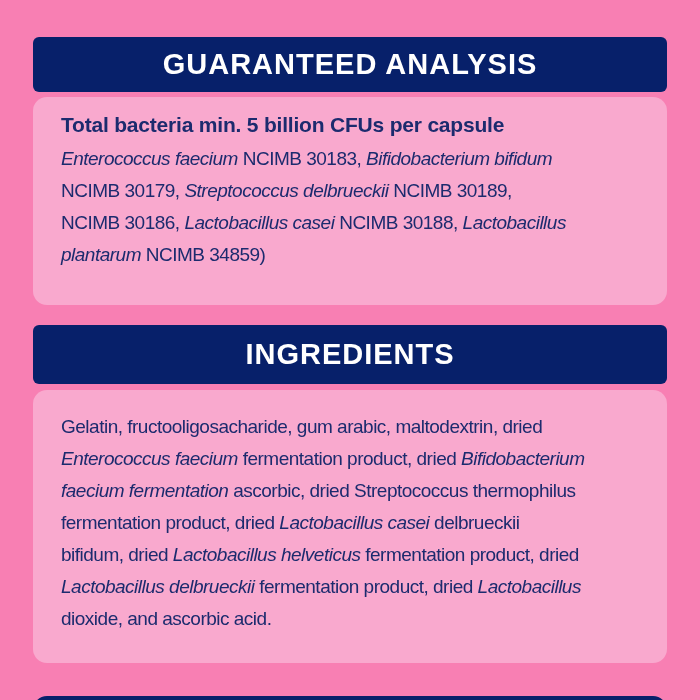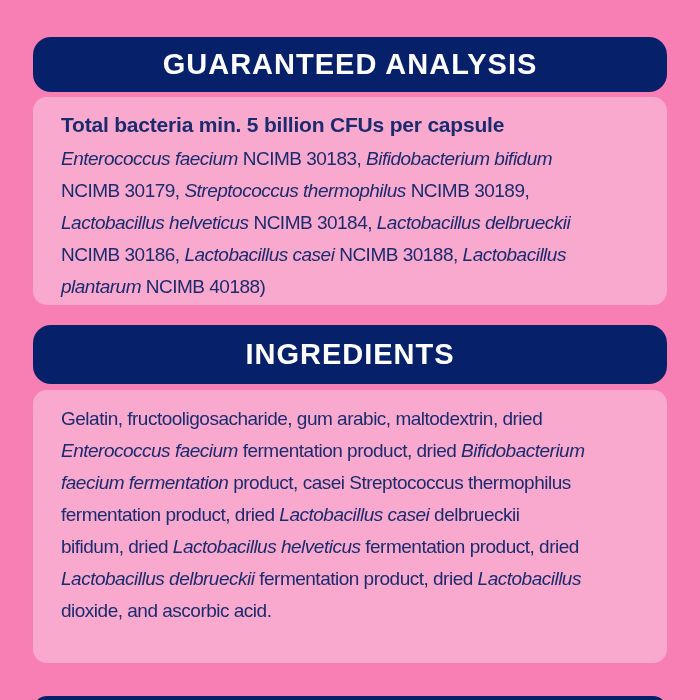--- a/index.html
+++ b/index.html
@@ -14,39 +14,39 @@
   body{
     font-family:"Liberation Sans","DejaVu Sans",sans-serif;
     background:var(--bg);
     position:relative;
     overflow:hidden;
   }
   .page{position:absolute;inset:0;background:var(--bg);}
   .header-bar{
     position:absolute;left:33px;width:634px;
     background:var(--navy);
-    border-radius:18px;
+    border-radius:6px;
     display:flex;align-items:center;justify-content:center;
   }
   .header-bar h2{
     color:var(--white);
     font-size:29px;
     font-weight:700;
     letter-spacing:1px;
   }
   #bar-analysis{top:37px;height:55px;}
   #bar-ingredients{top:325px;height:59px;justify-content:center;}
   .panel{
     position:absolute;left:33px;width:634px;
     background:var(--panel);
     border-radius:14px;
     color:var(--ink);
   }
   #panel-analysis{top:97px;height:208px;padding:14px 28px 4px 28px;}
-  #panel-ingredients{top:390px;height:273px;padding:13px 28px 0 28px;}
+  #panel-ingredients{top:390px;height:273px;padding:21px 28px 0 28px;}
   .bold-line{
     font-size:21px;
     font-weight:700;
     letter-spacing:-0.2px;
     line-height:27px;
     margin-bottom:5px;
     white-space:nowrap;
   }
   .rich .line{
     font-size:19px;
@@ -68,36 +68,35 @@
 <div class="page">
 
   <div class="header-bar" id="bar-analysis">
     <h2>GUARANTEED ANALYSIS</h2>
   </div>
 
   <div class="panel" id="panel-analysis">
     <p class="bold-line">Total bacteria min. 5 billion CFUs per capsule</p>
     <div class="rich">
         <div class="line"><em>Enterococcus faecium</em><span> NCIMB 30183, </span><em>Bifidobacterium bifidum</em></div>
-        <div class="line"><span>NCIMB 30179, </span><em>Streptococcus thermophilus</em><span> NCIMB 30189,</span></div>
-        <div class="line"><em>Lactobacillus helveticus</em><span> NCIMB 30184, </span><em>Lactobacillus delbrueckii</em></div>
+        <div class="line"><span>NCIMB 30179, </span><em>Streptococcus delbrueckii</em><span> NCIMB 30189,</span></div>
         <div class="line"><span>NCIMB 30186, </span><em>Lactobacillus casei</em><span> NCIMB 30188, </span><em>Lactobacillus</em></div>
-        <div class="line"><em>plantarum</em><span> NCIMB 40188)</span></div>
+        <div class="line"><em>plantarum</em><span> NCIMB 34859)</span></div>
       </div>
   </div>
 
   <div class="header-bar" id="bar-ingredients">
     <h2>INGREDIENTS</h2>
   </div>
 
   <div class="panel" id="panel-ingredients">
     <div class="rich">
         <div class="line"><span>Gelatin, fructooligosacharide, gum arabic, maltodextrin, dried</span></div>
         <div class="line"><em>Enterococcus faecium</em><span> fermentation product, dried </span><em>Bifidobacterium</em></div>
-        <div class="line"><em>faecium fermentation</em><span> product, casei Streptococcus thermophilus</span></div>
+        <div class="line"><em>faecium fermentation</em><span> ascorbic, dried Streptococcus thermophilus</span></div>
         <div class="line"><span>fermentation product, dried </span><em>Lactobacillus casei</em><span> delbrueckii</span></div>
         <div class="line"><span>bifidum, dried </span><em>Lactobacillus helveticus</em><span> fermentation product, dried</span></div>
         <div class="line"><em>Lactobacillus delbrueckii</em><span> fermentation product, dried </span><em>Lactobacillus</em></div>
         <div class="line"><span>dioxide, and ascorbic acid.</span></div>
       </div>
   </div>
 
   <div class="cutoff-bar"></div>
 
 </div>

